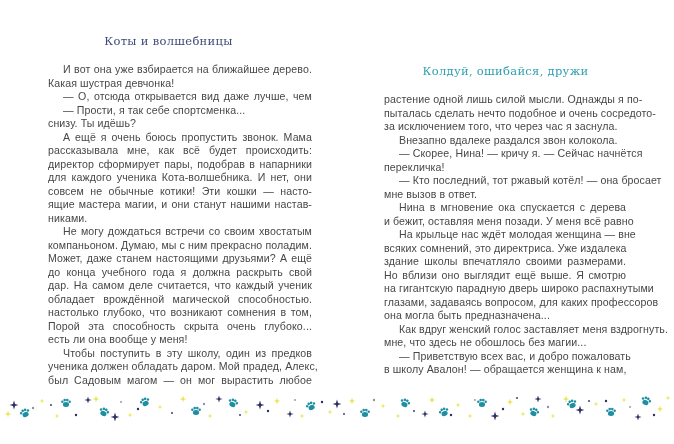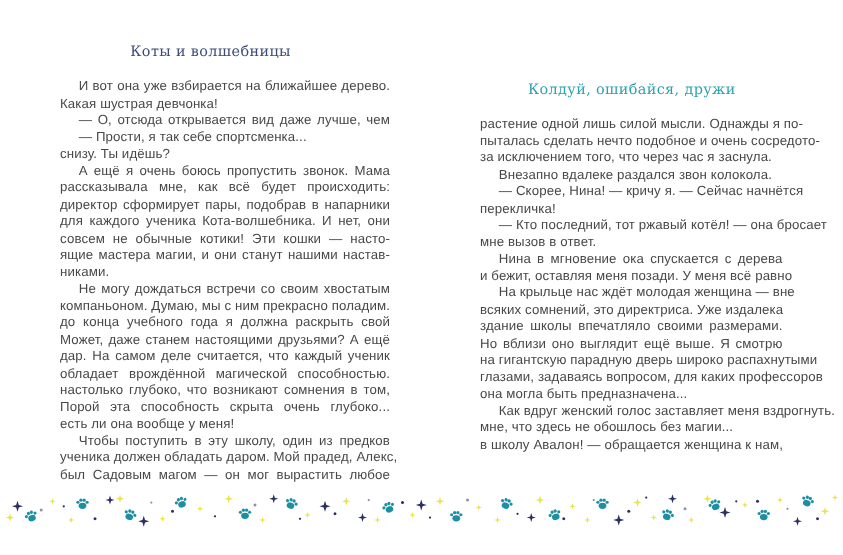--- a/index.html
+++ b/index.html
@@ -63,22 +63,22 @@
         <div class="line end">снизу. Ты идёшь?</div>
         <div class="line indent">А ещё я очень боюсь пропустить звонок. Мама</div>
         <div class="line">рассказывала мне, как всё будет происходить:</div>
         <div class="line">директор сформирует пары, подобрав в напарники</div>
         <div class="line">для каждого ученика Кота-волшебника. И нет, они</div>
         <div class="line">совсем не обычные котики! Эти кошки — насто-</div>
         <div class="line">ящие мастера магии, и они станут нашими настав-</div>
         <div class="line end">никами.</div>
         <div class="line indent">Не могу дождаться встречи со своим хвостатым</div>
         <div class="line">компаньоном. Думаю, мы с ним прекрасно поладим.</div>
+        <div class="line">Может, даже станем настоящими друзьями? А ещё</div>
         <div class="line">до конца учебного года я должна раскрыть свой</div>
-        <div class="line">Может, даже станем настоящими друзьями? А ещё</div>
         <div class="line">дар. На самом деле считается, что каждый ученик</div>
         <div class="line">обладает врождённой магической способностью.</div>
         <div class="line">настолько глубоко, что возникают сомнения в том,</div>
         <div class="line">Порой эта способность скрыта очень глубоко...</div>
         <div class="line end">есть ли она вообще у меня!</div>
         <div class="line indent">Чтобы поступить в эту школу, один из предков</div>
         <div class="line">ученика должен обладать даром. Мой прадед, Алекс,</div>
         <div class="line">был Садовым магом — он мог вырастить любое</div>
       </div>
   </div>
@@ -98,20 +98,21 @@
         <div class="line">и бежит, оставляя меня позади. У меня всё равно</div>
         <div class="line indent">На крыльце нас ждёт молодая женщина — вне</div>
         <div class="line">всяких сомнений, это директриса. Уже издалека</div>
         <div class="line">здание школы впечатляло своими размерами.</div>
         <div class="line">Но вблизи оно выглядит ещё выше. Я смотрю</div>
         <div class="line">на гигантскую парадную дверь широко распахнутыми</div>
         <div class="line">глазами, задаваясь вопросом, для каких профессоров</div>
         <div class="line end">она могла быть предназначена...</div>
         <div class="line indent">Как вдруг женский голос заставляет меня вздрогнуть.</div>
         <div class="line end">мне, что здесь не обошлось без магии...</div>
+        <div class="line indent">— Приветствую всех вас, и добро пожаловать</div>
         <div class="line">в школу Авалон! — обращается женщина к нам,</div>
       </div>
   </div>
 
   <svg class="decor-border" id="decor-border" viewBox="0 0 674 32" xmlns="http://www.w3.org/2000/svg">
       <g transform="translate(25,21) rotate(-22)" fill="#1d8fa2">
         <ellipse cx="0" cy="1.6" rx="3.1" ry="2.5"></ellipse>
         <circle cx="-3.7" cy="-1.2" r="1.25"></circle>
         <circle cx="-1.3" cy="-2.9" r="1.3"></circle>
         <circle cx="1.3" cy="-2.9" r="1.3"></circle>

